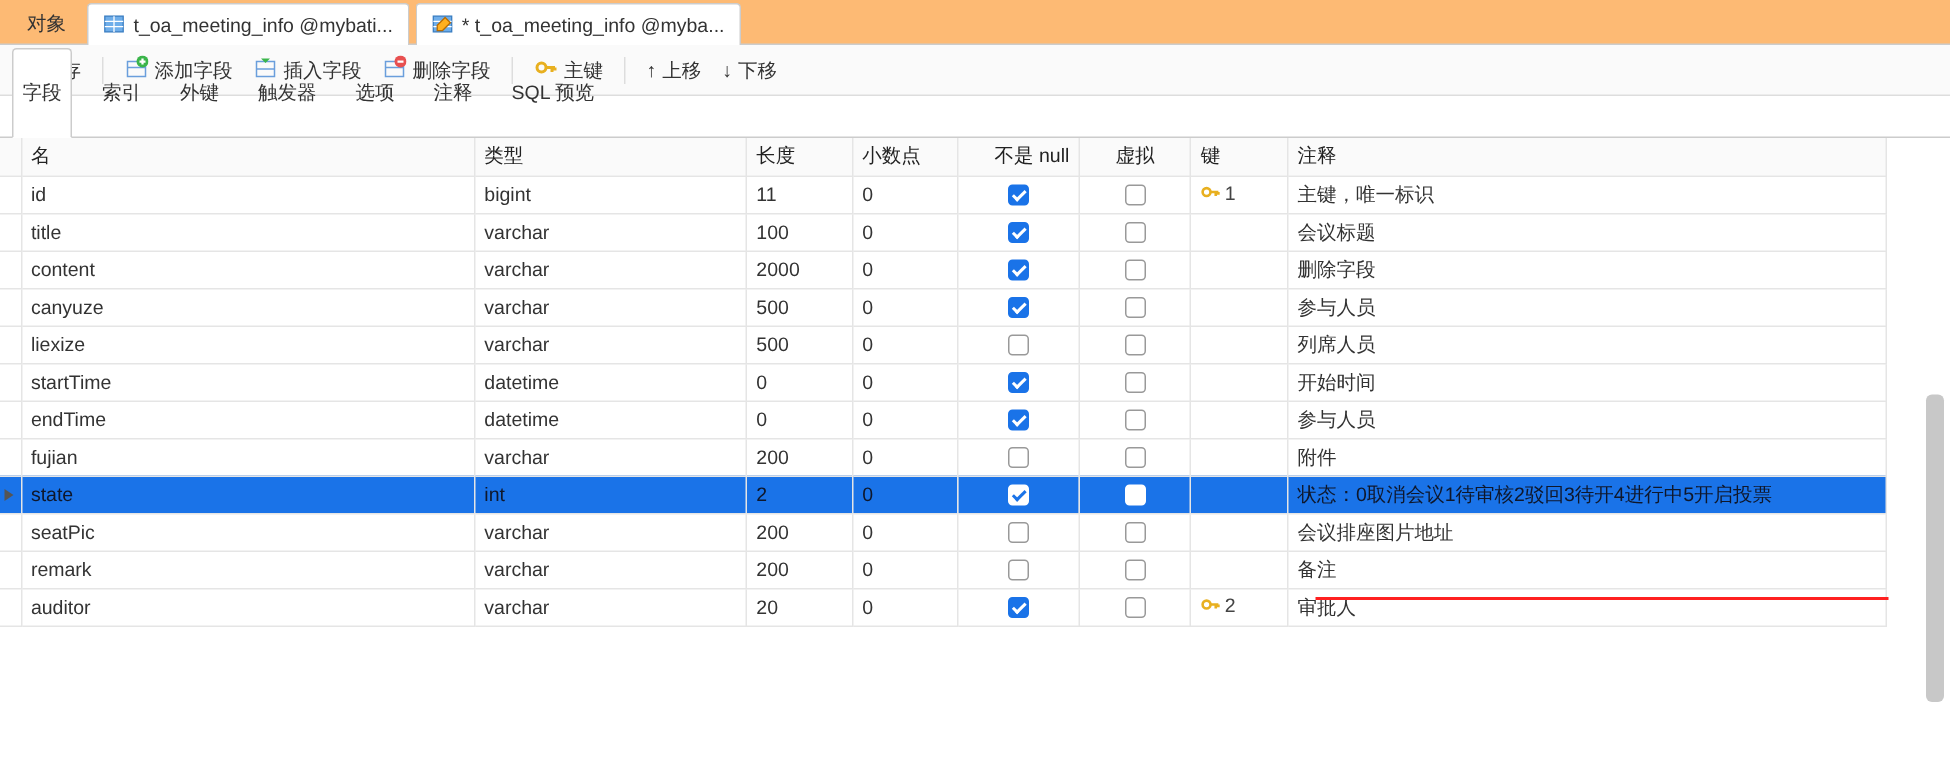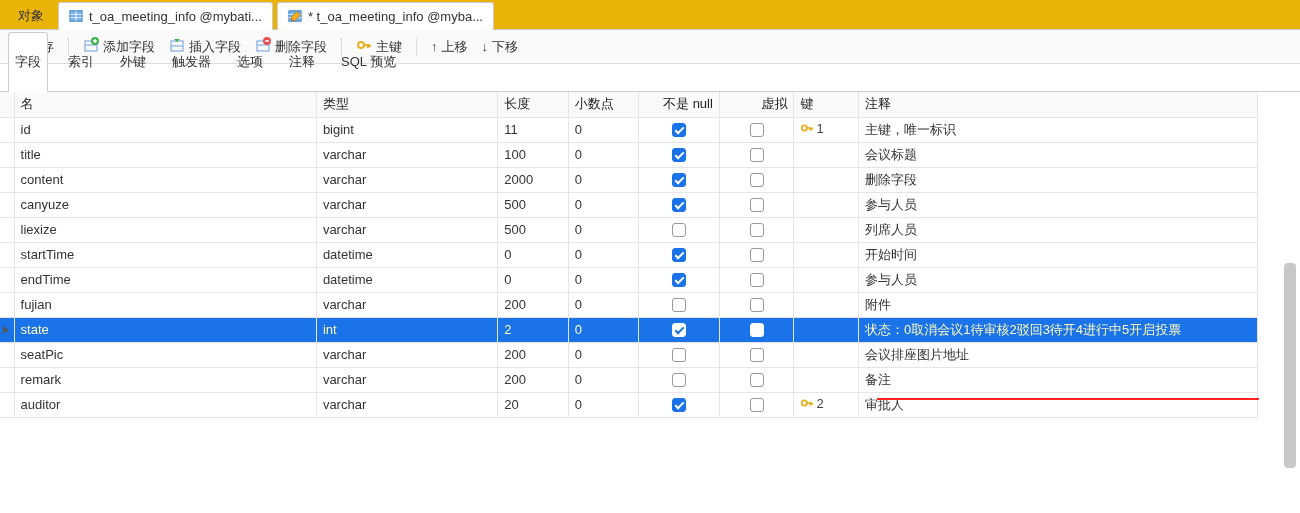--- a/index.html
+++ b/index.html
@@ -1,44 +1,44 @@
 <!DOCTYPE html>
 <html><head>
 <meta charset="utf-8">
 <style>
 * { box-sizing: border-box; margin: 0; padding: 0; }
 body { font-family: "Microsoft YaHei", "Segoe UI", Arial, sans-serif; font-size: 13px; color: #333; background: #fff; width: 1300px; height: 513px; overflow: hidden; position: relative; }
-.top-tabs { display: flex; align-items: center; height: 30px; border-bottom: 1px solid #ccc; background: #eab308; padding-left: 8px; gap: 4px; }
+.top-tabs { display: flex; align-items: center; height: 30px; border-bottom: 1px solid #ccc; background: #fdba74; padding-left: 8px; gap: 4px; }
 .top-tab { display: flex; align-items: center; padding: 4px 10px; border: 1px solid #ccc; border-bottom: none; background: #fff; gap: 6px; border-radius: 3px 3px 0 0; height: 28px; position: relative; top: 1px; }
 .obj-tab { border: none; background: transparent; }
 .table-icon { display: inline-block; width: 14px; height: 14px; }
 .toolbar { display: flex; align-items: center; height: 34px; border-bottom: 1px solid #ddd; background: #fafafa; padding: 0 8px; gap: 14px; }
 .toolbar-item { display: flex; align-items: center; gap: 4px; cursor: pointer; }
 .toolbar-sep { width: 1px; height: 18px; background: #ddd; }
 .sub-tabs { display: flex; align-items: flex-end; height: 28px; border-bottom: 1px solid #ccc; padding-left: 8px; gap: 14px; }
 .sub-tab { padding: 20px 6px; cursor: pointer; }
 .sub-tab.active { border: 1px solid #ccc; border-bottom: 1px solid #fff; border-radius: 3px 3px 0 0; background: #fff; position: relative; top: 1px; }
 .grid-wrap { overflow: auto; }
 .grid-wrap table { width: 1258px; border-collapse: collapse; table-layout: fixed; }
 th, td { border-right: 1px solid #e5e5e5; border-bottom: 1px solid #e5e5e5; padding: 3px 6px; text-align: left; height: 25px; font-weight: normal; }
 th { background: #fafafa; color: #222; }
 .col-rowind { width: 14px; padding: 0; }
 .col-name { width: 300px; }
 .col-type { width: 180px; }
 .col-len { width: 70px; }
 .col-dec { width: 70px; }
 .col-notnull { width: 80px; text-align: right; }
-.col-virtual { width: 74px; text-align: right; }
+.col-virtual { width: 74px; text-align: center; }
 .col-key { width: 64px; }
 .col-comment { width: 396px; }
 td.col-notnull, td.col-virtual { text-align: center; }
 .cb { display: inline-block; width: 14px; height: 14px; border: 1.5px solid #999; border-radius: 3px; background: #fff; vertical-align: middle; position: relative; }
 .cb.checked { background: #1a73e8; border-color: #1a73e8; }
 .cb.checked::after { content: ""; position: absolute; left: 3.5px; top: 0.5px; width: 3px; height: 7px; border: solid #fff; border-width: 0 2px 2px 0; transform: rotate(45deg); }
-tr.selected td { background: #1a73e8; color: #fef9c3; }
+tr.selected td { background: #1a73e8; color: #0f172a; }
 tr.selected .cb { border-color: #fff; }
 tr.selected .cb.checked { background: #fff; }
 tr.selected .cb.checked::after { border-color: #1a73e8; }
 .key-icon { display: inline-flex; align-items: center; gap: 2px; color: #444; }
 .key-icon svg { width: 14px; height: 14px; }
 .rowind { display: inline-block; width: 0; height: 0; border-top: 4px solid transparent; border-bottom: 4px solid transparent; border-left: 6px solid #555; margin-left: 3px; }
 .redline { position: absolute; left: 877px; width: 382px; height: 2px; background: #ff2020; top: 398px; }
 .scrollbar { position: absolute; right: 4px; top: 263px; width: 12px; height: 205px; background: #c8c8c8; border-radius: 4px; }
 </style>
 </head>

